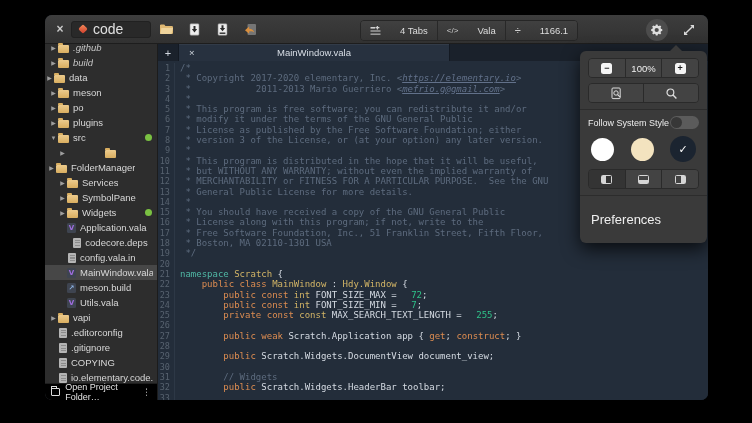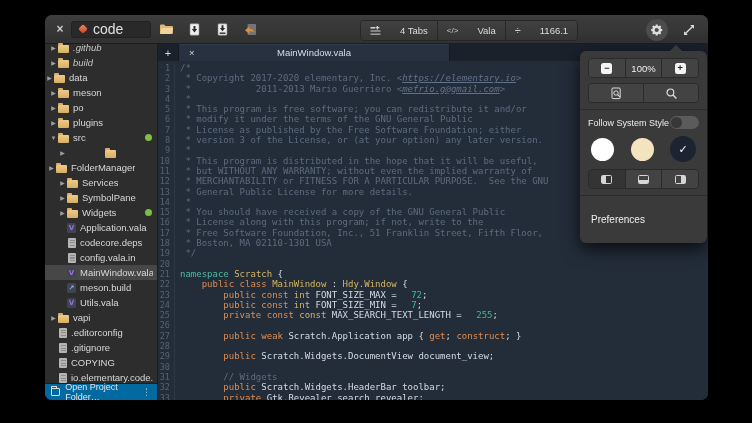--- a/index.html
+++ b/index.html
@@ -67,21 +67,21 @@
                        height:2px; background:#d9ae60; border-radius:1px 1px 0 0; }
   .ic-vala, .ic-build { width:9px; height:10px; border-radius:1.5px; background:#3e4450;
               display:flex; align-items:center; justify-content:center;
               font:bold 7px "DejaVu Sans", sans-serif; }
   .ic-vala { color:#a06ee1; }
   .ic-build { color:#8fb7e8; font-size:7px; }
   .ic-file { width:8px; height:10px; border-radius:1px; background:#b5b5b5; margin-left:1px; }
   .ic-file::before { content:""; position:absolute; left:1.5px; top:2px; width:5px; height:6px;
                      background:repeating-linear-gradient(#8c8c8c 0 1px, transparent 1px 2.5px); }
 
-  .sidebar-footer { height:17px; flex:0 0 auto; background:#0369a1;
+  .sidebar-footer { height:17px; flex:0 0 auto; background:#000000;
                     border-top:1px solid #1e1e1e; display:flex; align-items:center;
                     padding:0 6px; gap:5px; font-size:9px; color:#e4e4e4; }
   .footer-folder { width:11px; height:8px; border:1px solid #dcdcdc; border-radius:1px; position:relative; }
   .footer-folder::before { content:""; position:absolute; top:-3px; left:-1px; width:4px;
                            height:2px; border:1px solid #dcdcdc; border-bottom:none; border-radius:1px 1px 0 0; }
   .kebab { margin-left:auto; color:#cfcfcf; font-size:9px; }
 
   
   .editor { flex:1; min-width:0; display:flex; flex-direction:column; background:#232d3a; }
   .tabbar { height:17px; flex:0 0 auto; background:#1a212b; display:flex; align-items:stretch; }
@@ -137,21 +137,21 @@
   .circ.light { width:23px; height:23px; background:#ffffff; }
   .circ.sepia { width:23px; height:23px; background:#f3e3bf; }
   .circ.dark  { width:26px; height:26px; background:#1b2430; display:flex;
                 align-items:center; justify-content:center; color:#fff; font-size:11px; }
   .li { width:11px; height:9px; border:1px solid #d6d6d6; border-radius:1.5px; position:relative; }
   .li .fill { position:absolute; background:#d6d6d6; }
   .li.left  .fill { left:0; top:0; bottom:0; width:4px; }
   .li.bottom .fill { left:0; right:0; bottom:0; height:3px; }
   .li.right .fill { right:0; top:0; bottom:0; width:4px; }
   .prefs { margin:12px -8px; padding:0 11px; height:23px; display:flex;
-           align-items:center; color:#efefef; font-size:10px; }
+           align-items:center; color:#efefef; font-size:13px; }
 </style>
 </head>
 <body>
 
 <div class="window">
 
   <div class="headerbar">
     <div class="close-x">×</div>
 
     <div class="project-pill">
@@ -282,21 +282,21 @@
             <span class="exp">▶</span>
             <span class="ic ic-folder"></span>
             <span class="lbl">Widgets</span>
             <span class="badge" style="background: rgb(122, 193, 66);"></span>
           </div>
           <div class="row" style="padding-left: 13px;">
             <span class="exp"></span>
             <span class="ic ic-vala">V</span>
             <span class="lbl">Application.vala</span>
           </div>
-          <div class="row" style="padding-left: 13px;">
+          <div class="row" style="padding-left: 13px; justify-content: center;">
             <span class="exp"></span>
             <span class="ic ic-file"></span>
             <span class="lbl">codecore.deps</span>
           </div>
           <div class="row" style="padding-left: 13px;">
             <span class="exp"></span>
             <span class="ic ic-file"></span>
             <span class="lbl">config.vala.in</span>
           </div>
           <div class="row sel" style="padding-left: 13px;">
@@ -381,21 +381,21 @@
           <div class="cl"><span class="ln">23</span><span><span class="x">        </span><span class="k">public const</span><span class="x"> </span><span class="t">int</span><span class="x"> FONT_SIZE_MAX = </span><span class="n">72</span><span class="x">;</span></span></div>
           <div class="cl"><span class="ln">24</span><span><span class="x">        </span><span class="k">public const</span><span class="x"> </span><span class="t">int</span><span class="x"> FONT_SIZE_MIN = </span><span class="n">7</span><span class="x">;</span></span></div>
           <div class="cl"><span class="ln">25</span><span><span class="x">        </span><span class="k">private const</span><span class="x"> </span><span class="t">const</span><span class="x"> MAX_SEARCH_TEXT_LENGTH = </span><span class="n">255</span><span class="x">;</span></span></div>
           <div class="cl"><span class="ln">26</span><span></span></div>
           <div class="cl"><span class="ln">27</span><span><span class="x">        </span><span class="k">public weak</span><span class="x"> Scratch.Application app { </span><span class="k">get</span><span class="x">; </span><span class="k">construct</span><span class="x">; }</span></span></div>
           <div class="cl"><span class="ln">28</span><span></span></div>
           <div class="cl"><span class="ln">29</span><span><span class="x">        </span><span class="k">public</span><span class="x"> Scratch.Widgets.DocumentView document_view;</span></span></div>
           <div class="cl"><span class="ln">30</span><span></span></div>
           <div class="cl"><span class="ln">31</span><span><span class="c">        // Widgets</span></span></div>
           <div class="cl"><span class="ln">32</span><span><span class="x">        </span><span class="k">public</span><span class="x"> Scratch.Widgets.HeaderBar toolbar;</span></span></div>
-          <div class="cl"><span class="ln">33</span><span><span class="x">        </span><span class="k">private</span><span class="x"> Gtk.Revealer search_revealer;</span></span></div>
+          <div class="cl"><span class="ln">33</span></div>
         </div>
     </div>
 
     <div class="popup" style="top:7px;">
       <div class="menu-seg">
         <div class="menu-cell">
           <span class="sq">−</span>
         </div>
         <div class="menu-cell">
           <span>100%</span>

